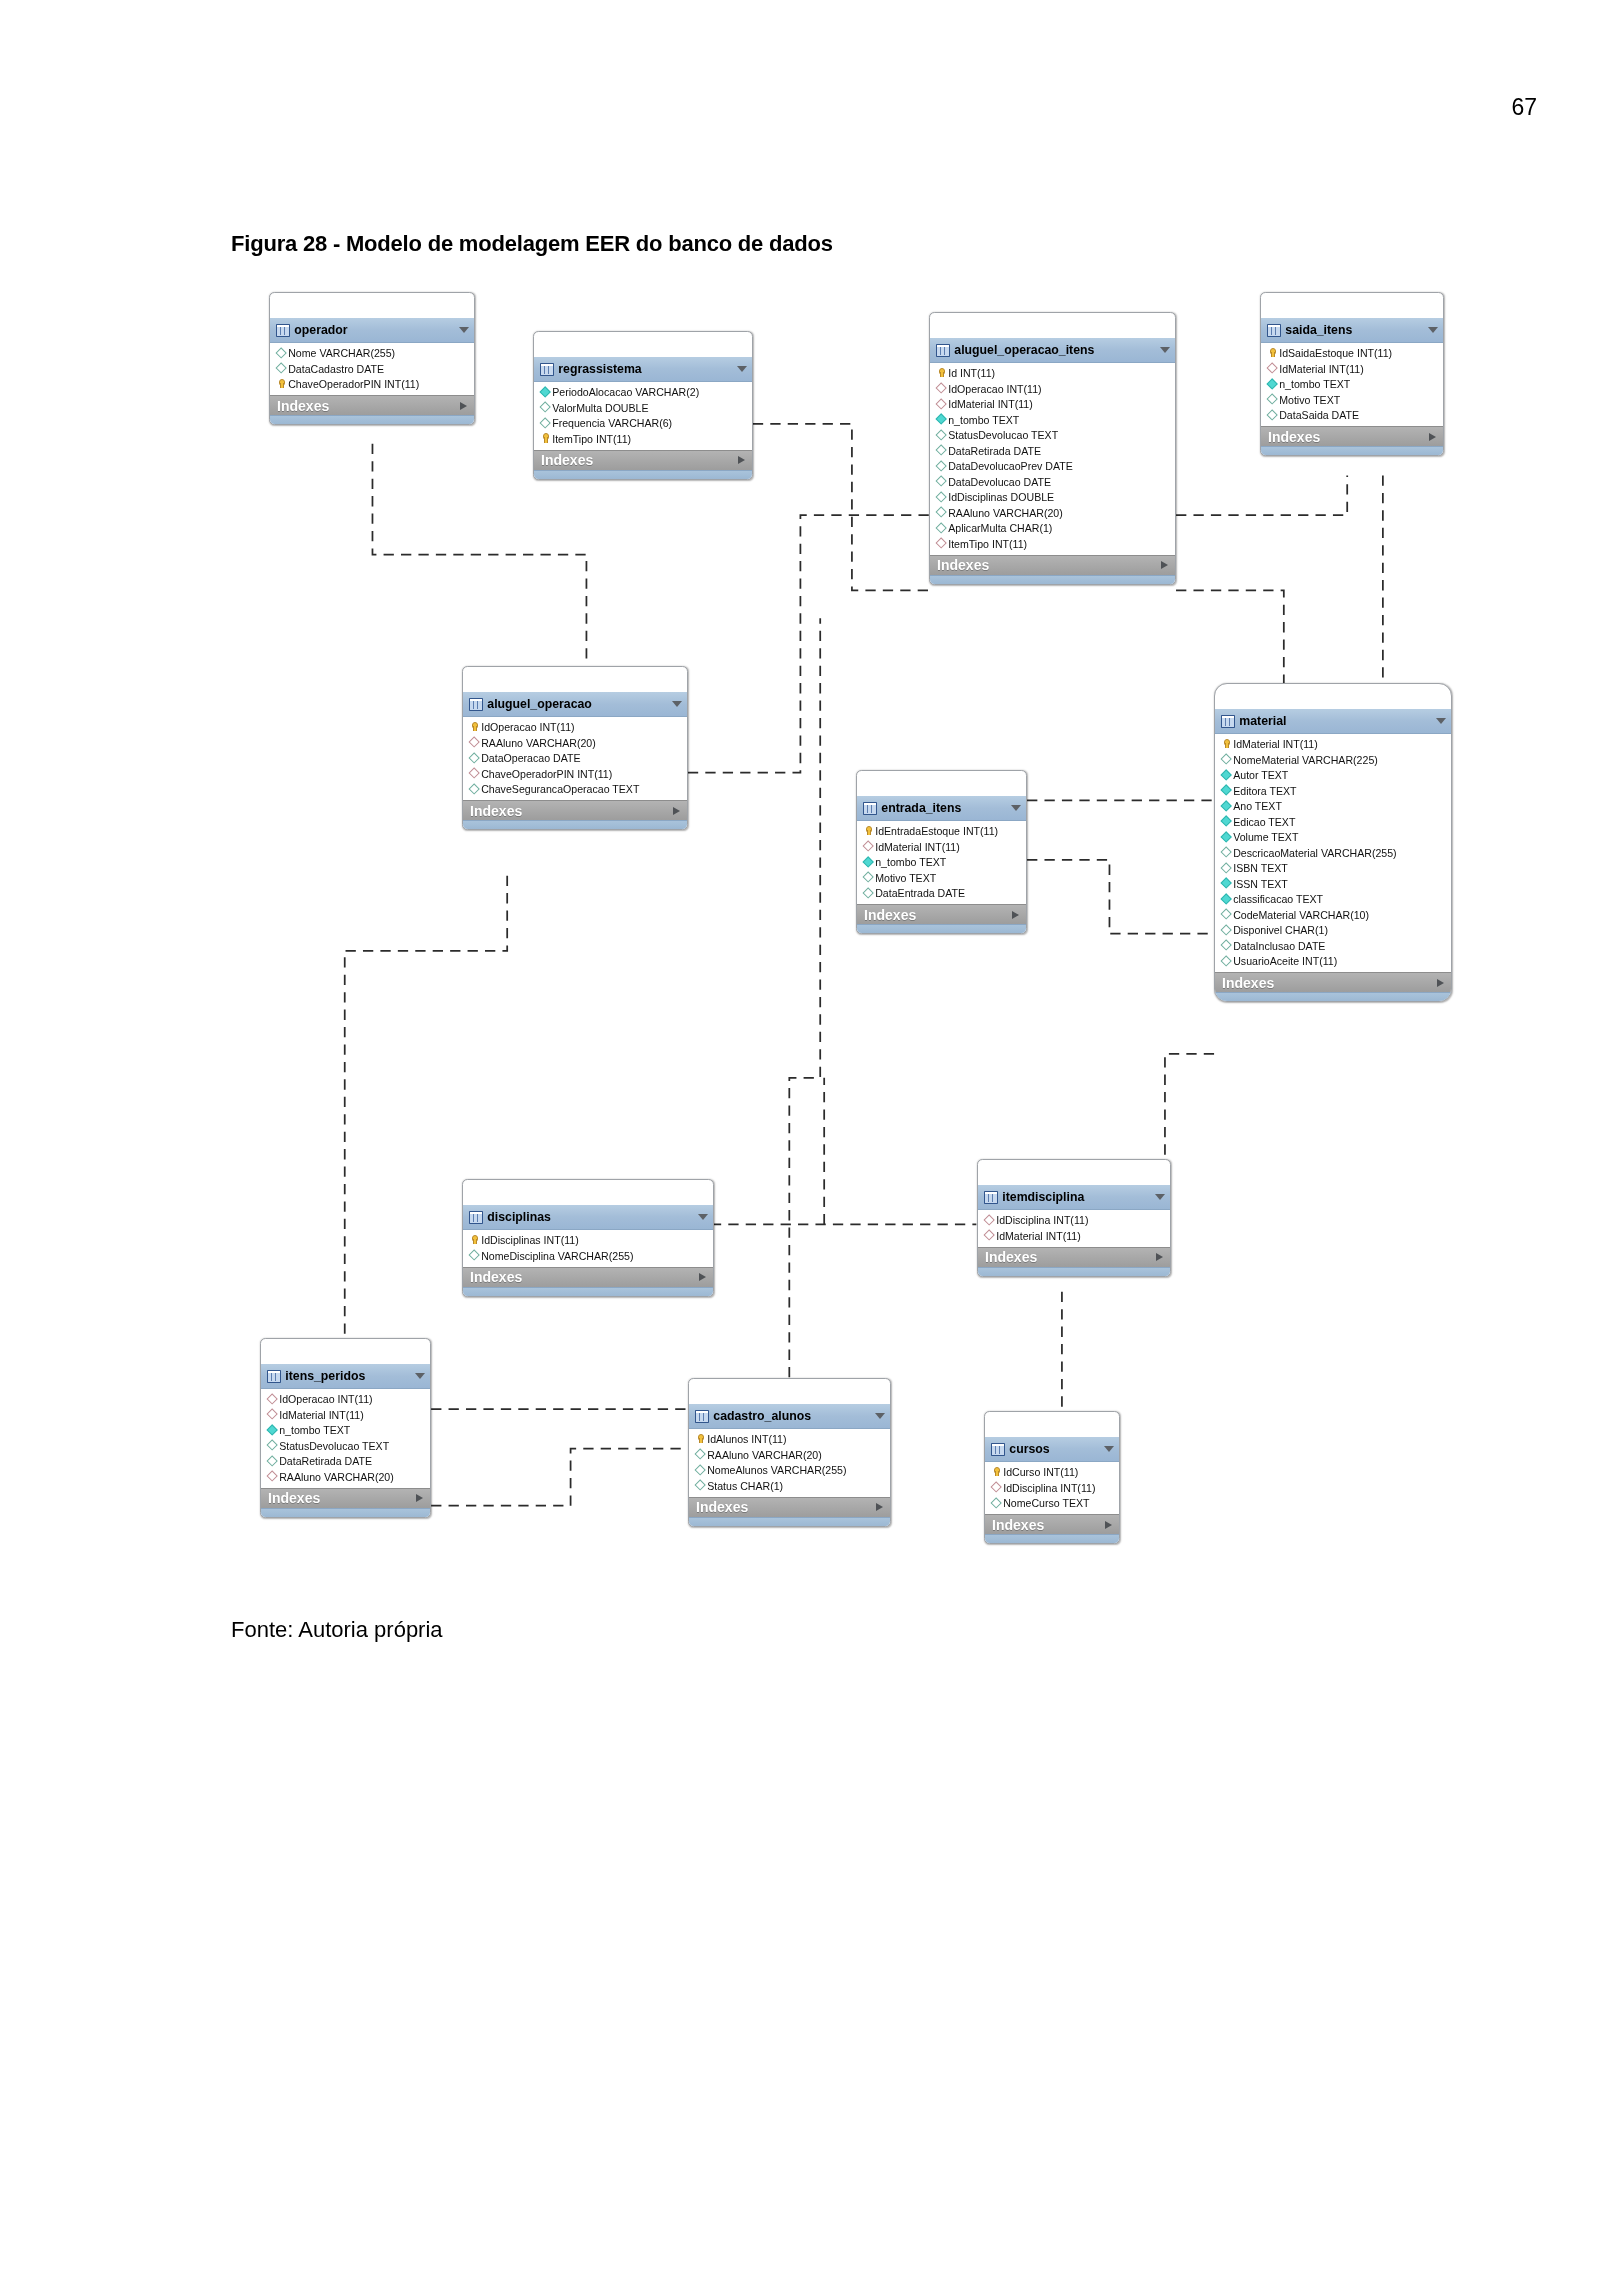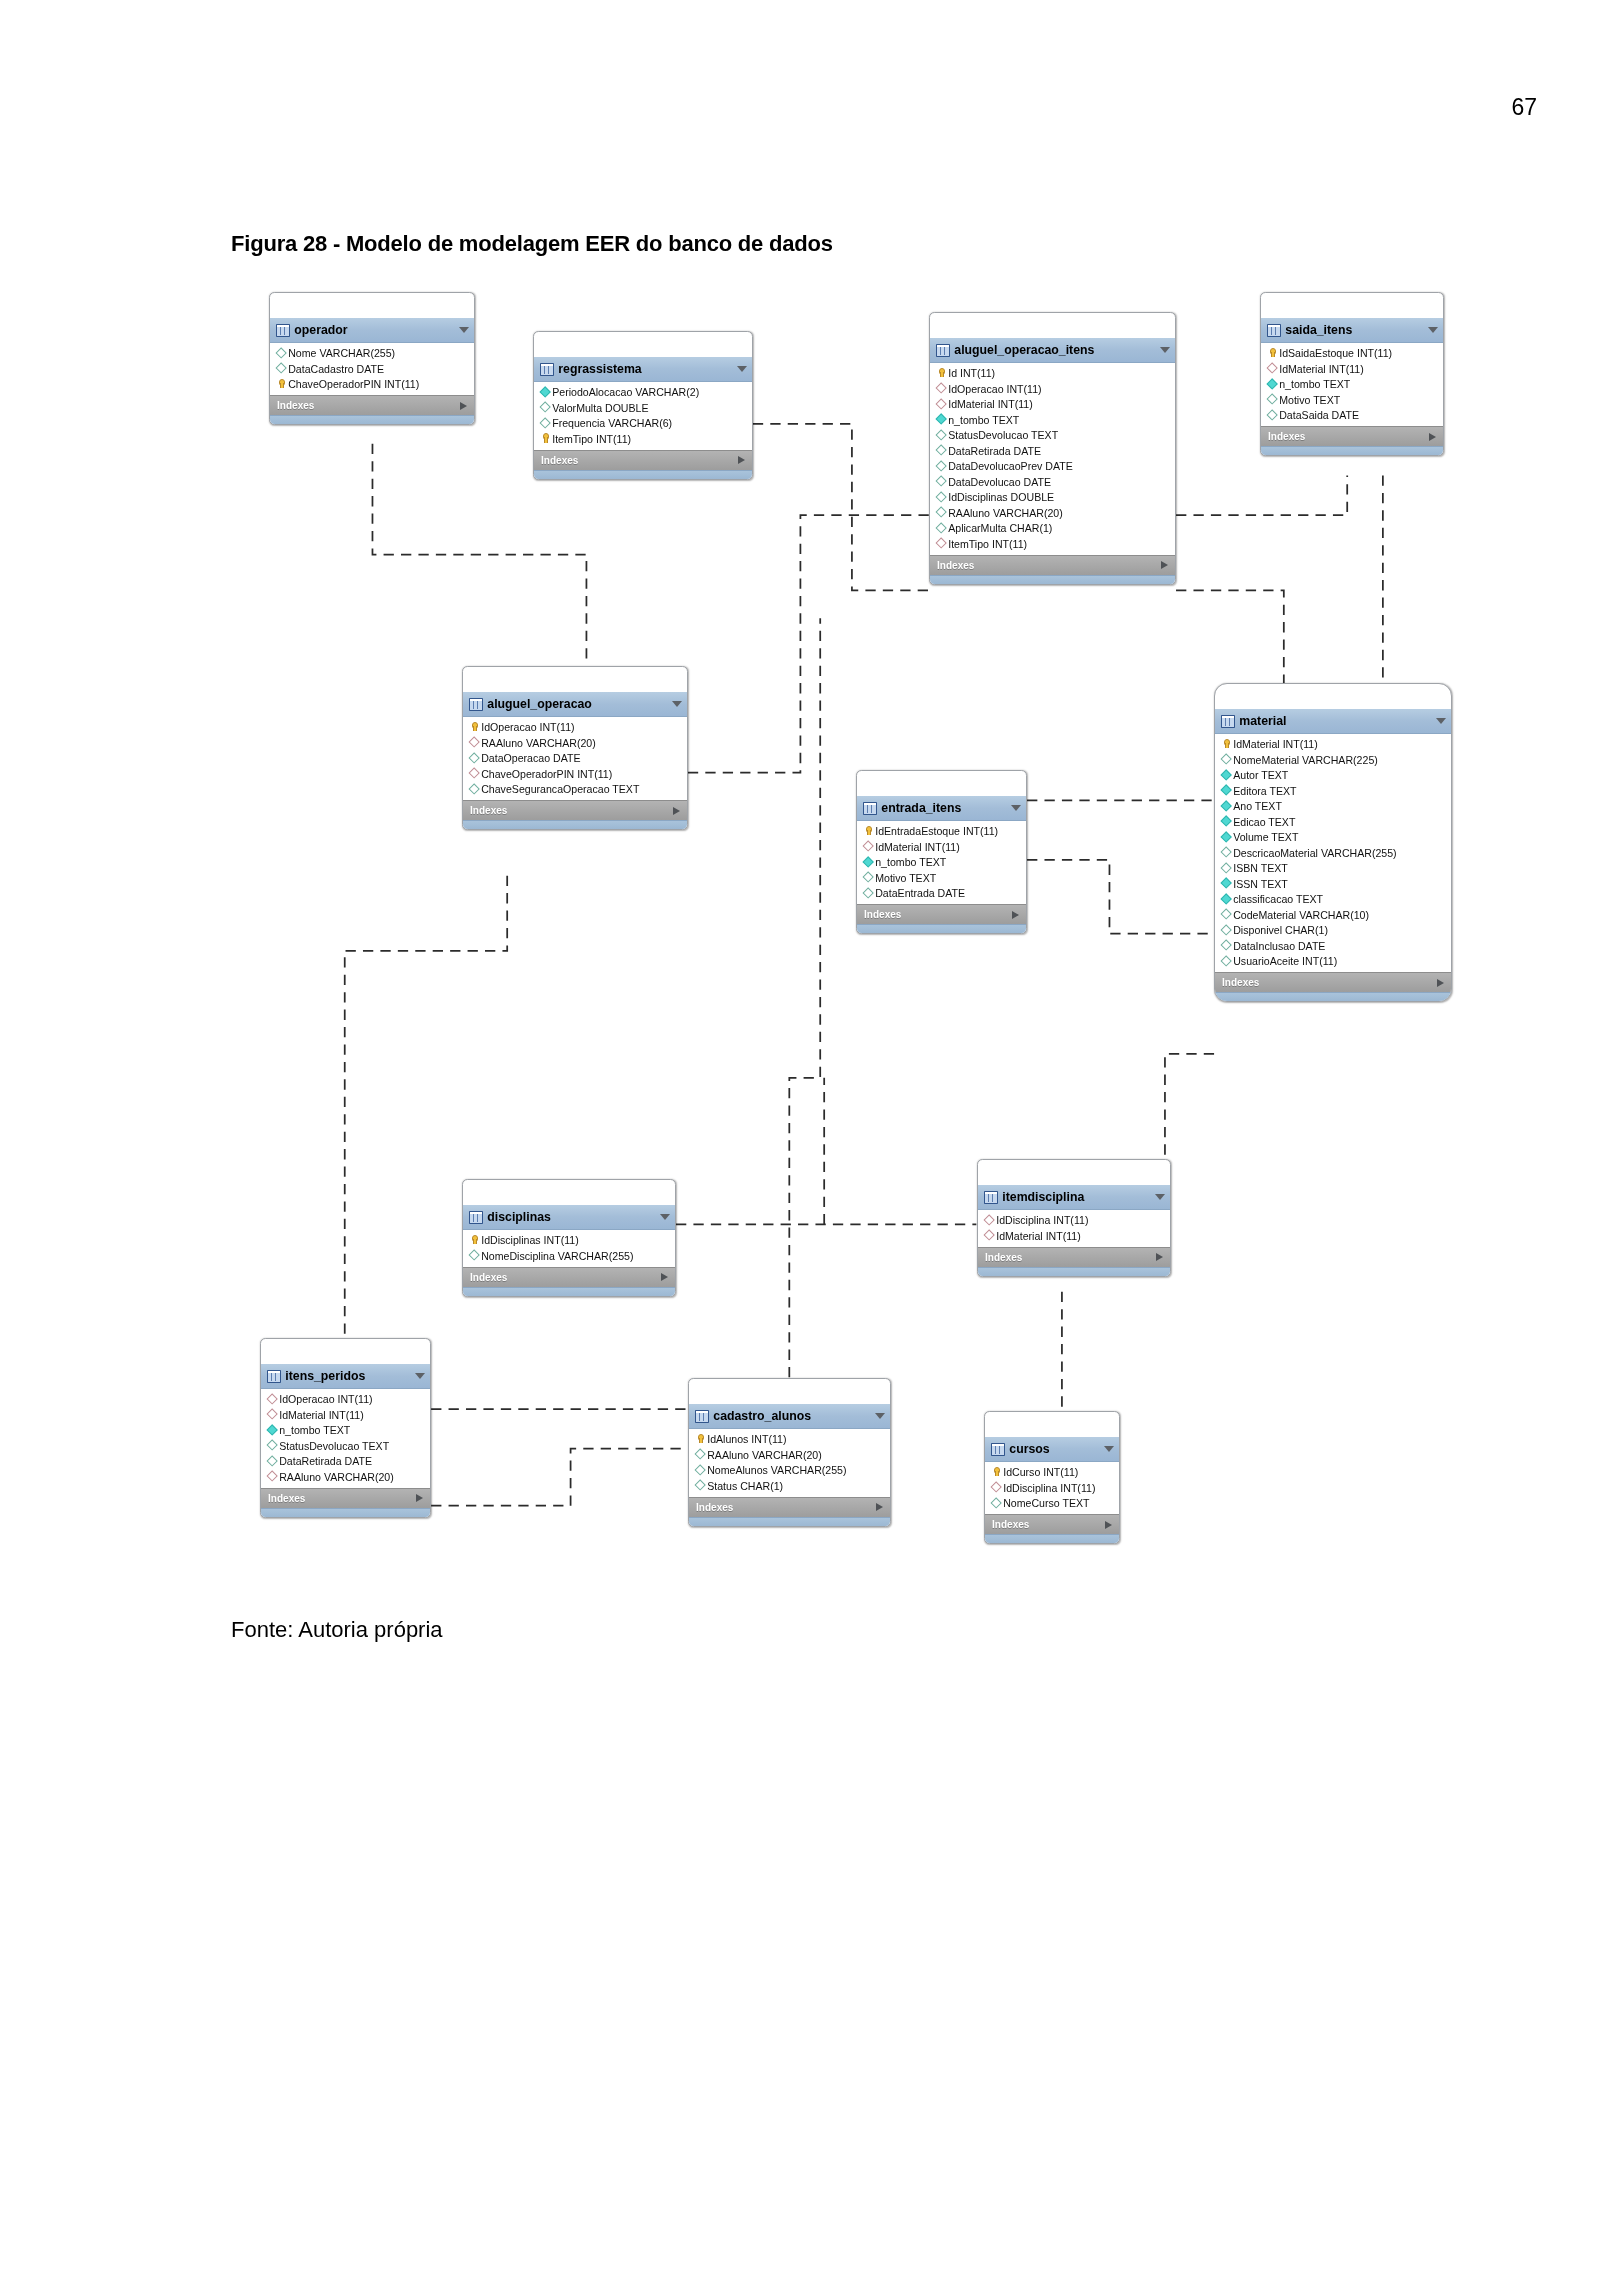--- a/index.html
+++ b/index.html
@@ -94,21 +94,21 @@
   .gl.dia.fk:before{border-color:#c08d94;background:transparent;}
   .gl.dia.nn:before{border-color:#2fb5ae;background:#4fd8d2;}
   .tbl-ft{
     height:19px;
     background:linear-gradient(to bottom,#b3b3b3 0%,#9d9d9d 100%);
     border-top:0.8px solid #8d8d8d;
     display:flex;align-items:center;
     padding-left:7.1px;position:relative;
   }
   .tbl-ft span{
-    font-size:10px;font-weight:bold;color:#ffffff;
+    font-size:14px;font-weight:bold;color:#ffffff;
     text-shadow:0 0.8px 0 rgba(0,0,0,.25);
   }
   .tbl-ft .tri{
     position:absolute;right:7.1px;top:5.5px;
     width:0;height:0;border-top:4.8px solid transparent;border-bottom:4.8px solid transparent;
     border-left:7.1px solid #4f5256;
   }
   .tbl-bt{
     height:8px;
     background:linear-gradient(to bottom,#a9c3db 0%,#9cb8d3 100%);
@@ -446,21 +446,21 @@
           <span class="gl dia"></span>
           <span>UsuarioAceite INT(11)</span>
         </div>
       </div>
       <div class="tbl-ft">
         <span>Indexes</span>
         <span class="tri"></span>
       </div>
       <div class="tbl-bt"></div>
     </div>
-    <div class="tbl" style="left: 462px; top: 1179px; width: 214px;">
+    <div class="tbl" style="left: 462px; top: 1179px; width: 252px;">
       <div class="tbl-hd">
         <span class="tbl-ico"></span>
         <span class="tbl-name">disciplinas</span>
         <span class="caret"></span>
       </div>
       <div class="tbl-body">
         <div class="fld">
           <span class="gl key"></span>
           <span>IdDisciplinas INT(11)</span>
         </div>

